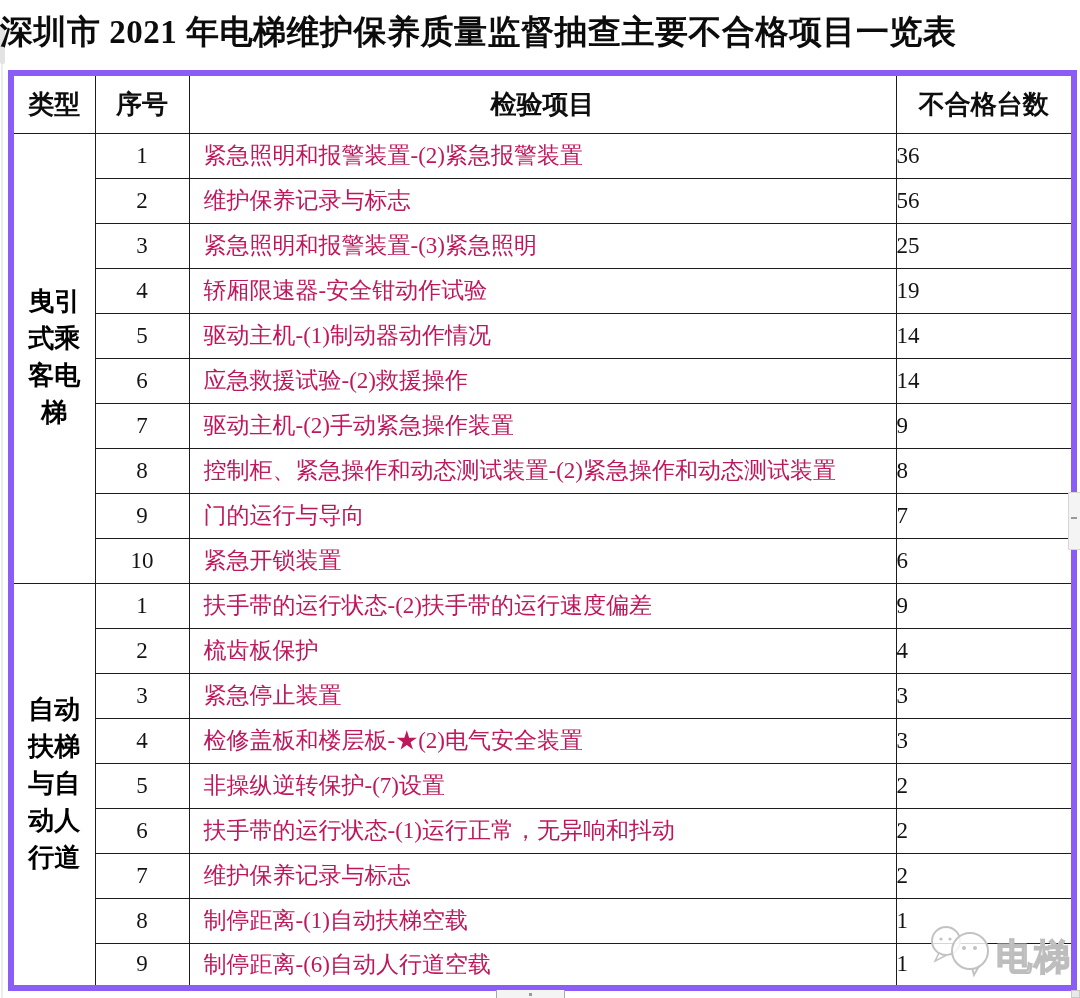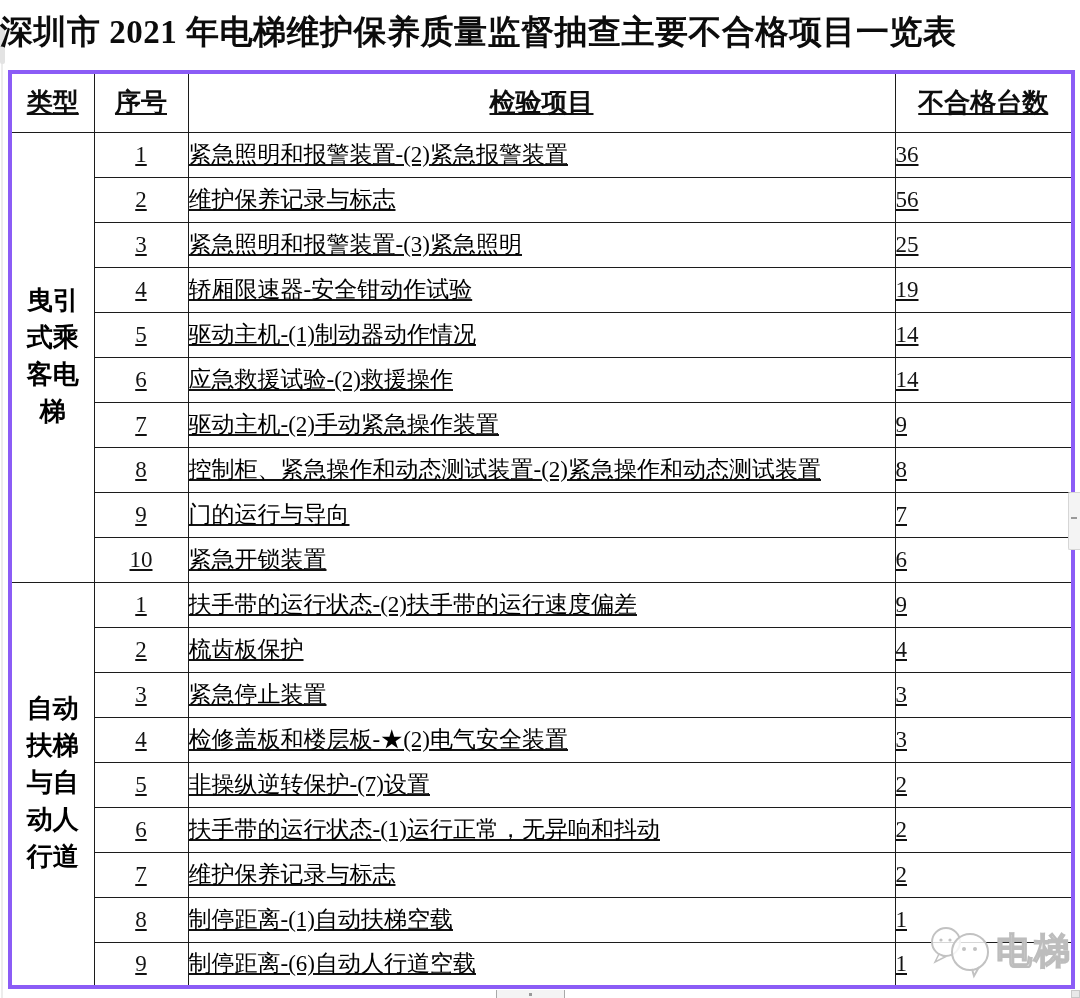--- a/index.html
+++ b/index.html
@@ -31,21 +31,21 @@
     width: 1063px;
     border-collapse: collapse;
     table-layout: fixed;
     background: #ffffff;
   }
   table.report th, table.report td {
     border: 1.5px solid #1c1c1c;
     vertical-align: middle;
     overflow: hidden;
   }
-  table.report { border: 4px solid #8b5cf6; text-decoration: underline; }
+  table.report { border: 6px solid #8b5cf6; }
 
   col.c-type  { width: 84px; }
   col.c-index { width: 94px; }
   col.c-item  { width: 707px; }
   col.c-count { width: 178px; }
 
   tr.head-row { height: 60px; }
   tr.data-row { height: 45px; }
 
   th.hcell {
@@ -60,33 +60,33 @@
     font-size: 26px; font-weight: bold;
     line-height: 1.42;
     word-break: break-all;
     text-align: center;
     color: #000000;
   }
   td.index-cell {
     text-align: center; font-size: 23px; color: #141414;
   }
   td.item-cell {
-    font-size: 23px; color: #000000;
-    text-align: left;
+    font-size: 23px; color: #be185d;
+    padding-left: 14px; text-align: left;
     white-space: nowrap;
   }
   td.count-cell {
     font-size: 23px; color: #141414;
   }
 
   
   .watermark {
     position: absolute; left: 928px; top: 920px;
     width: 145px; height: 62px;
-    display: flex; align-items: center;
+    display: flex; align-items: flex-end;
     pointer-events: none;
     z-index: 5;
   }
   .watermark .wm-text {
     font-size: 36px; font-weight: bold;
     color: #ececec;
     -webkit-text-stroke: 1.3px #bdbdbd;
     text-shadow: 0 0 1px #cfcfcf;
     letter-spacing: 2px;
     margin-left: 2px;

